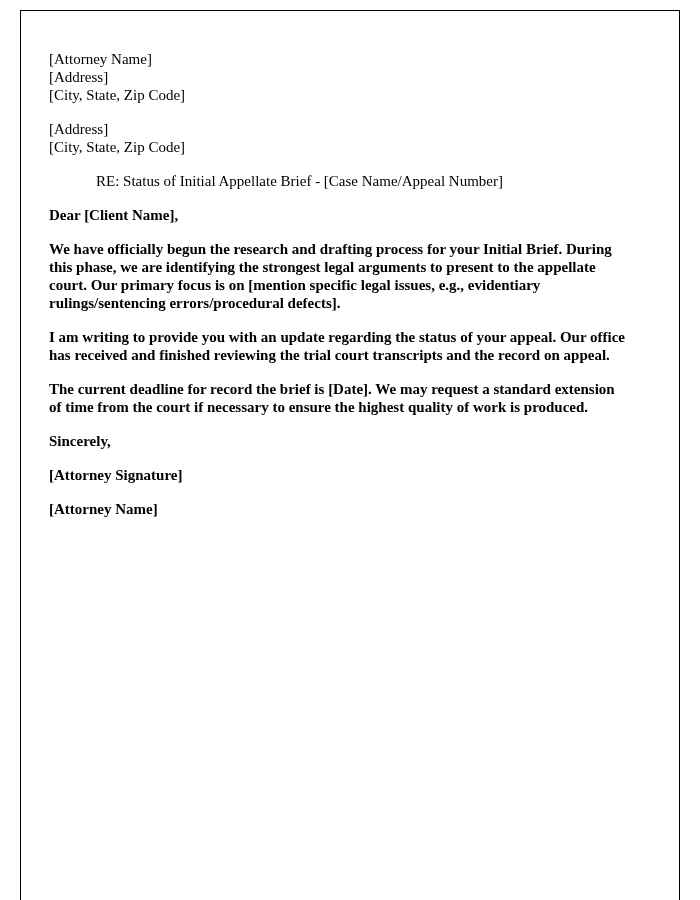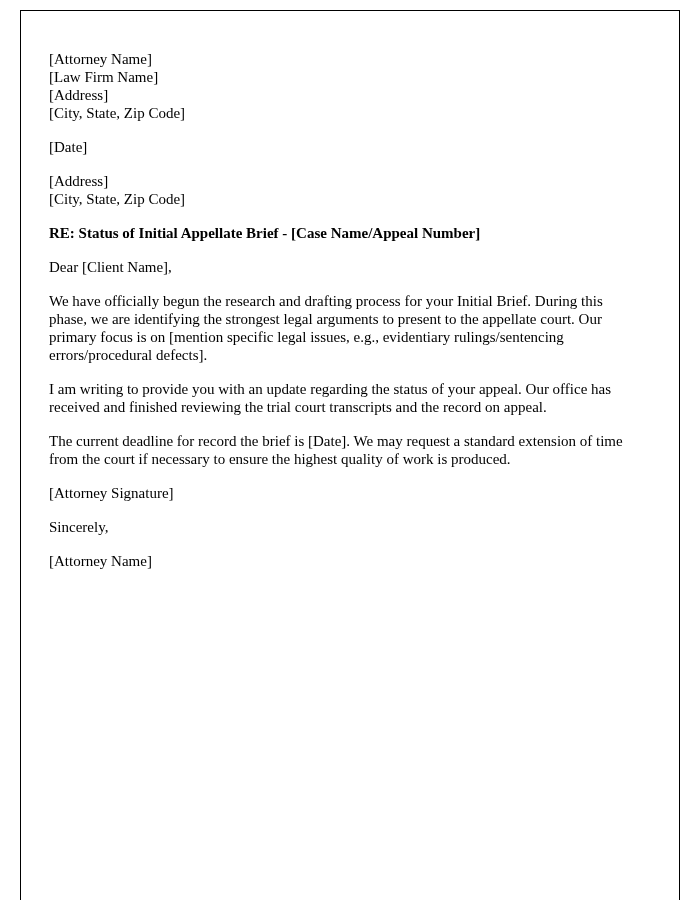--- a/index.html
+++ b/index.html
@@ -26,51 +26,51 @@
     line-height: 18px;
   }
   .block {
     margin: 0 0 16px 0;
   }
   .block div {
     margin: 0;
   }
   p {
     margin: 0 0 16px 0;
+    font-weight: bold;
   }
   .subject {
-    font-weight: bold;
+    font-weight: normal;
+    margin-left: 47px;
   }
 </style>
 </head>
 <body>
 
 <div class="page">
 
   <div class="block">
     <div>[Attorney Name]</div>
-    <div>[Law Firm Name]</div>
     <div>[Address]</div>
     <div>[City, State, Zip Code]</div>
   </div>
 
-  <div class="block">[Date]</div>
 
   <div class="block">
     <div>[Address]</div>
     <div>[City, State, Zip Code]</div>
   </div>
 
   <p class="subject">RE: Status of Initial Appellate Brief - [Case Name/Appeal Number]</p>
 
   <p>Dear [Client Name],</p>
 
   <p>We have officially begun the research and drafting process for your Initial Brief. During this phase, we are identifying the strongest legal arguments to present to the appellate court. Our primary focus is on [mention specific legal issues, e.g., evidentiary rulings/sentencing errors/procedural defects].</p>
   <p>I am writing to provide you with an update regarding the status of your appeal. Our office has received and finished reviewing the trial court transcripts and the record on appeal.</p>
   <p>The current deadline for record the brief is [Date]. We may request a standard extension of time from the court if necessary to ensure the highest quality of work is produced.</p>
 
+  <p>Sincerely,</p>
+
   <p>[Attorney Signature]</p>
-
-  <p>Sincerely,</p>
 
   <p>[Attorney Name]</p>
 
 </div>
 
 </body></html>

